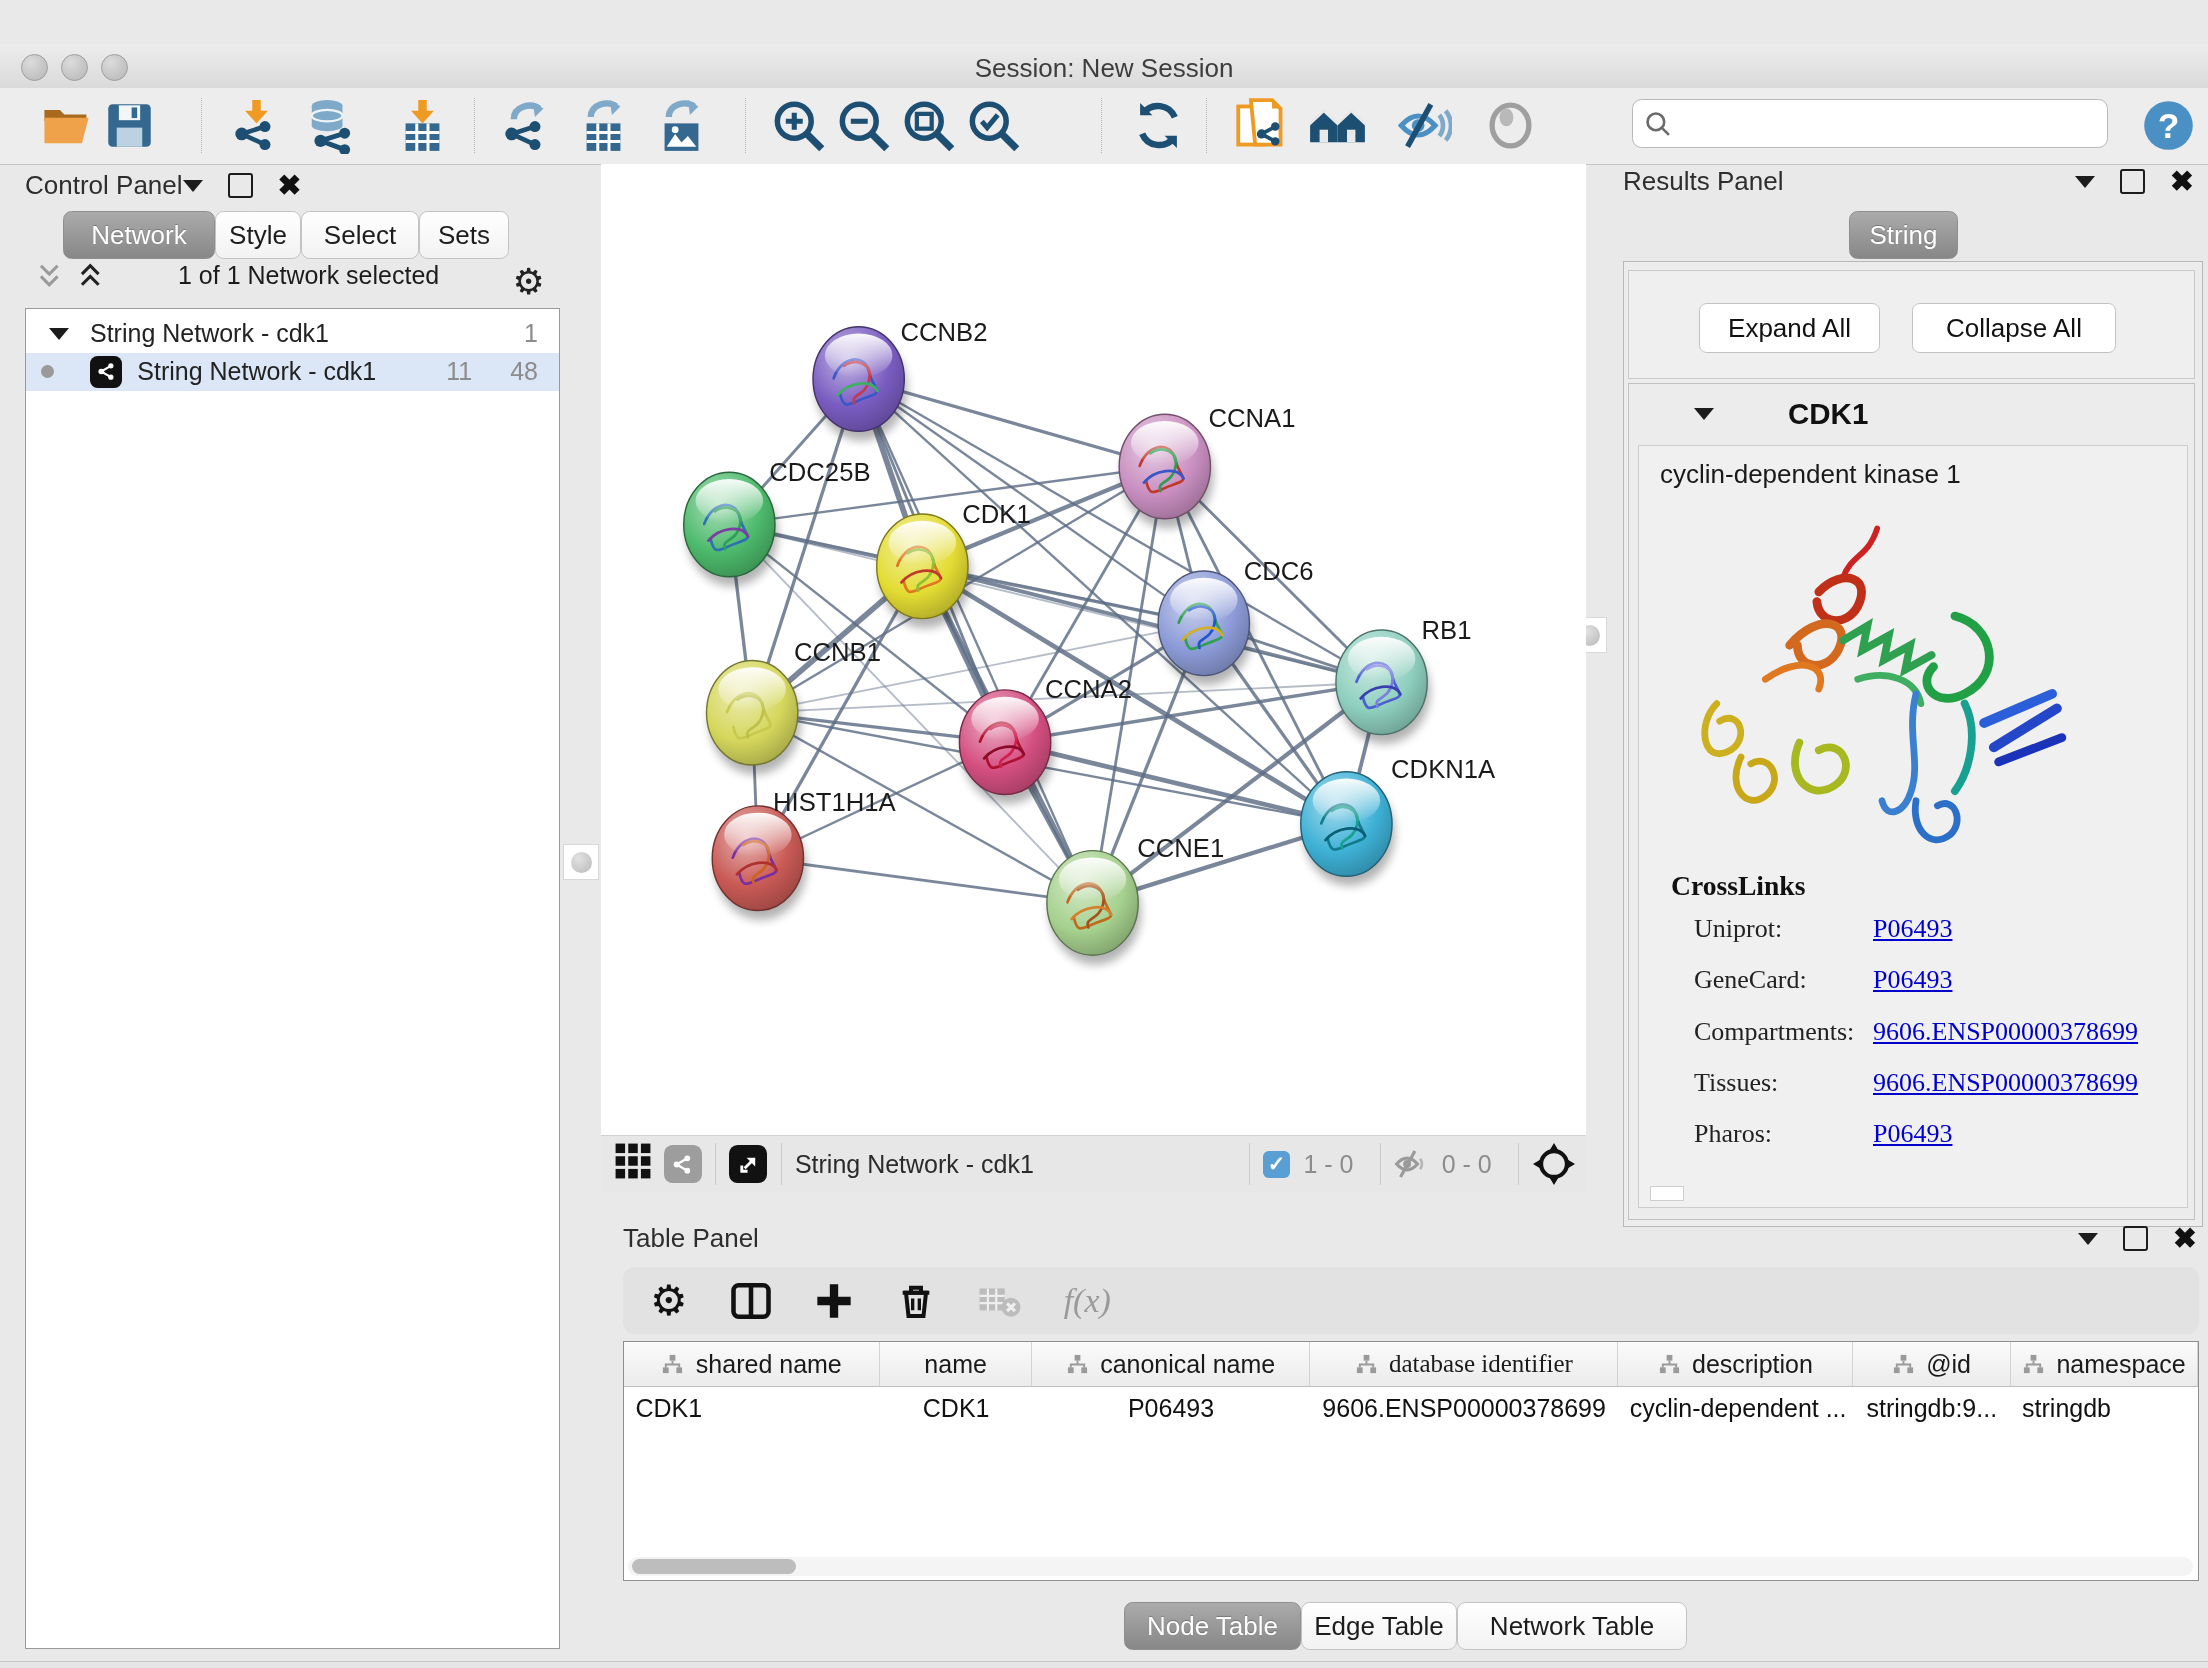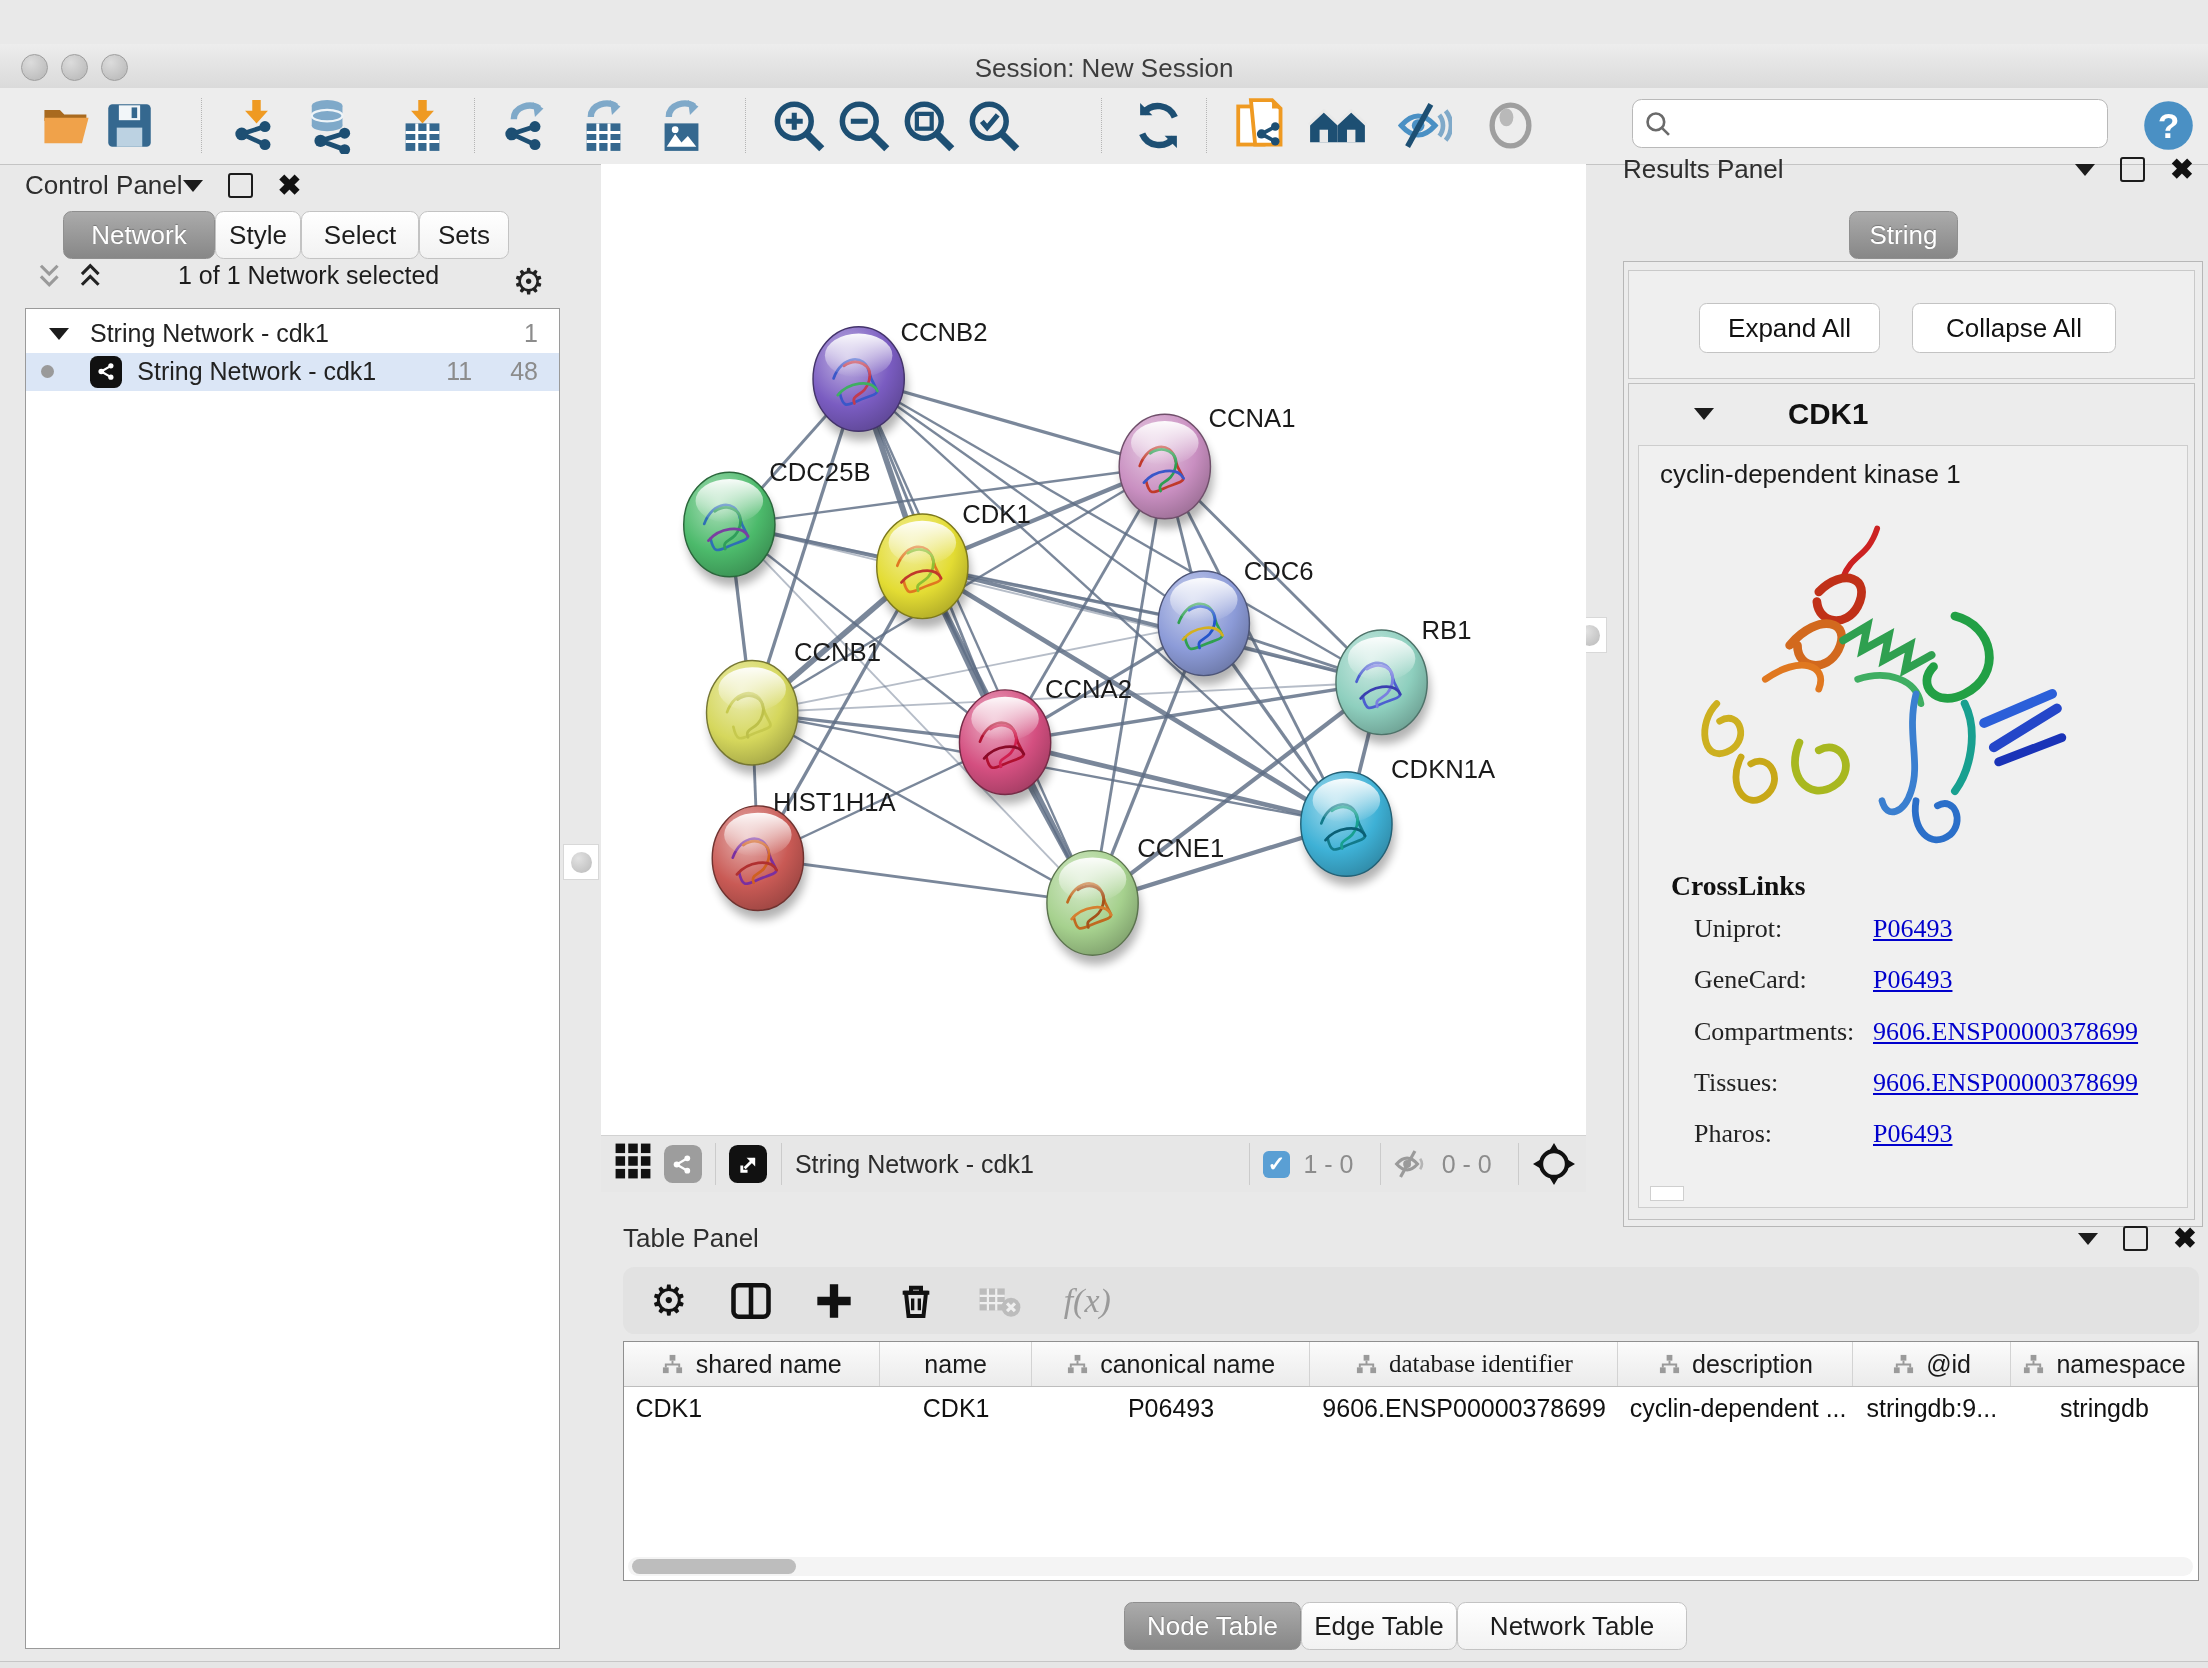--- a/index.html
+++ b/index.html
@@ -576,21 +576,21 @@
     <path d="M20 9a7 7 0 0 1 0 8" stroke="#b5b5b5" stroke-width="2" fill="none"></path>
     </svg>
   <span style="margin:0 13.3px">0 - 0</span>
   <span class="ntsep"></span>
   <svg width="42" height="42" viewBox="0 0 26 26" style="margin-right:11.4px">
     <circle cx="13" cy="13" r="8" stroke="#111" stroke-width="2.6" fill="none"></circle>
     <path d="M13 0l2.6 4.4h-5.2zM13 26l2.6-4.4h-5.2zM0 13l4.4-2.6v5.2zM26 13l-4.4-2.6v5.2z" fill="#111"></path>
     </svg>
 </div>
 
-<div class="abs" style="left:1623px;top:110px;width:571px;display:flex;justify-content:space-between;align-items:center">
+<div class="abs" style="left:1623px;top:122px;width:571px;display:flex;justify-content:space-between;align-items:center">
   <span class="ptitle">Results Panel</span>
   <span class="pctl">
     <span class="tri"></span>
     <span class="flt"></span>
     <span class="cls">✖</span>
   </span>
 </div>
 <div class="abs tab sel" style="left:1849px;top:167px;width:107px">
   <span>String</span>
   </div>
@@ -760,21 +760,21 @@
       </div>
     </div>
   <div id="tbody">
       <div class="trow">
         <div class="td" style="width: 260px; text-align: left;">CDK1</div>
         <div class="td" style="width: 154px; text-align: center;">CDK1</div>
         <div class="td" style="width: 282px; text-align: center;">P06493</div>
         <div class="td" style="width: 313px; text-align: center;">9606.ENSP00000378699</div>
         <div class="td" style="width: 238px; text-align: left;">cyclin-dependent ...</div>
         <div class="td" style="width: 160px; text-align: center;">stringdb:9...</div>
-        <div class="td" style="width: 190px; text-align: center;">stringdb</div>
+        <div class="td" style="width: 190px; ">stringdb</div>
       </div>
     </div>
   <div class="hscroll">
       <span class="handle"></span>
     </div>
 </div>
 <div class="abs" style="left:1124px;top:1558px;display:flex">
   <div class="tab sel" style="width:175px">
       <span>Node Table</span>
     </div>

